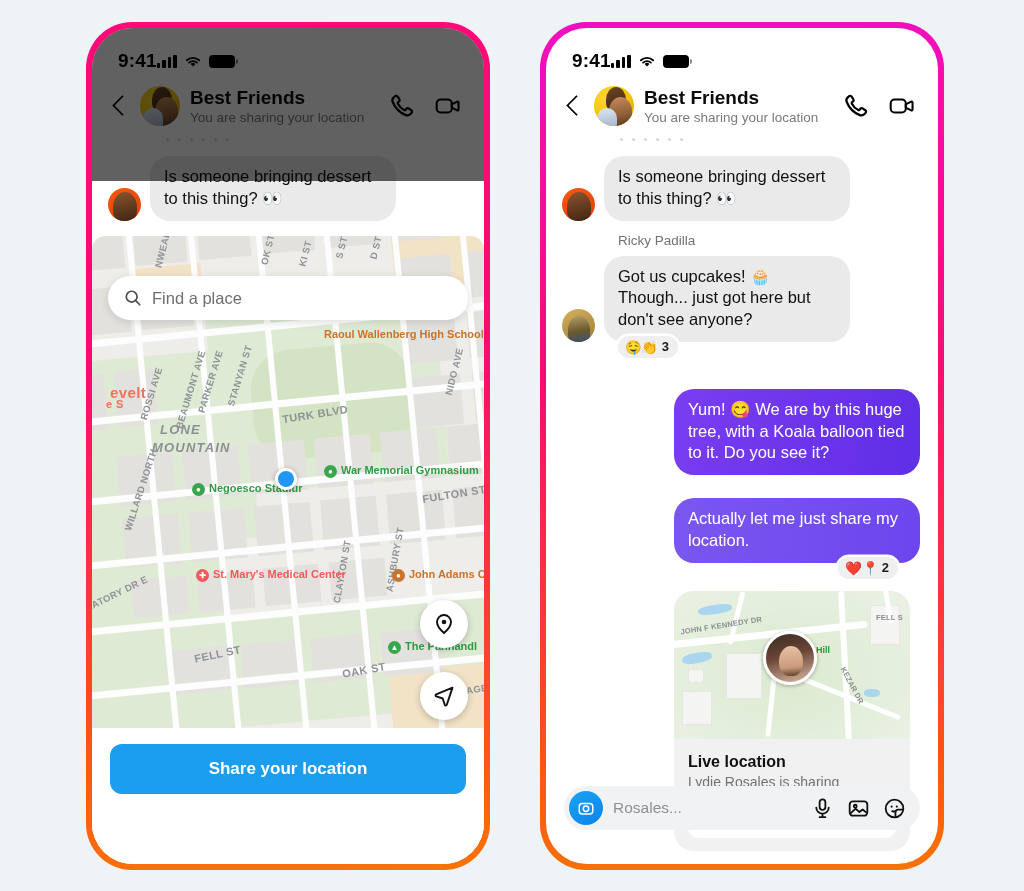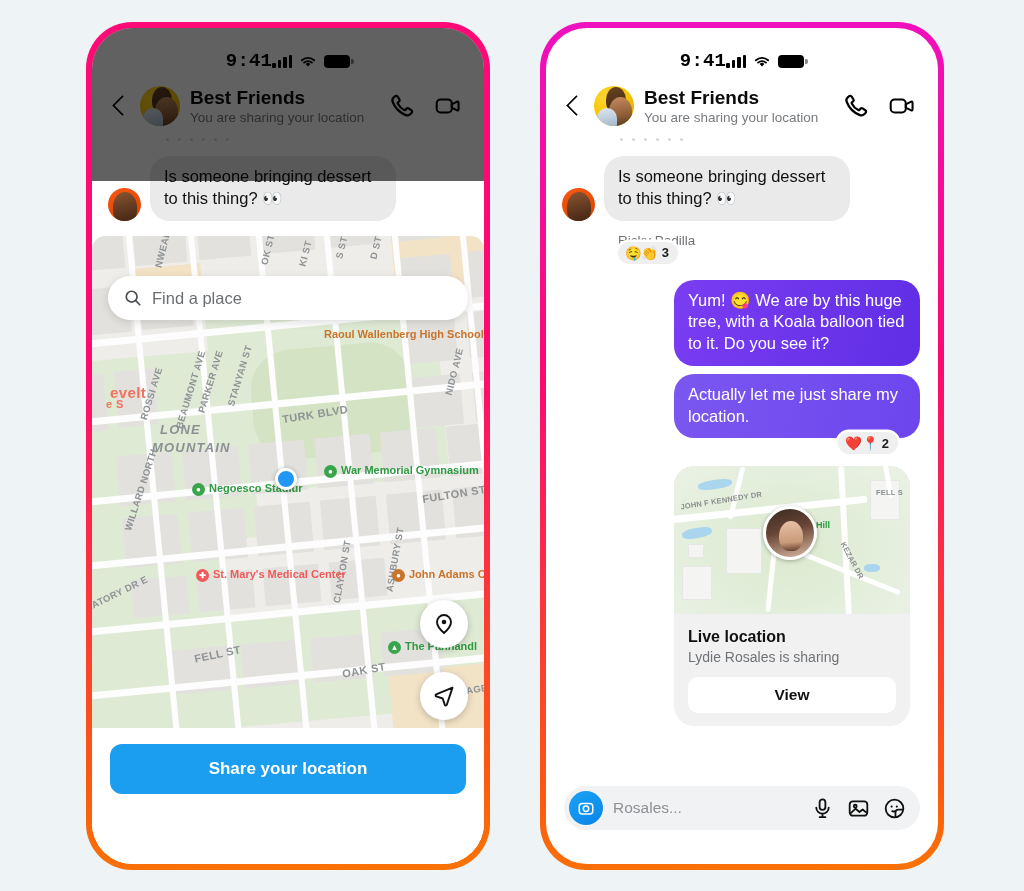--- a/index.html
+++ b/index.html
@@ -25,23 +25,22 @@
     position: relative;
     width: 100%; height: 100%;
     background: #fff;
     border-radius: 41px;
     overflow: hidden;
   }
 
   
   .statusbar {
     height: 52px; display: flex; align-items: center;
-    justify-content: center;
+    justify-content: flex-start;
     padding: 14px 26px 0 26px;
-    font-family: Liberation Mono, monospace;
   }
   .stat-time { font-size: 19px; font-weight: 700; letter-spacing: .2px; color: #000; }
   .stat-icons { display: flex; align-items: center; gap: 7px; }
   .bars { display: flex; align-items: flex-end; gap: 2px; height: 13px; }
   .bars i { display: block; width: 3.5px; background: #000; border-radius: 1px; }
   .bars i:nth-child(1){ height: 5px; }
   .bars i:nth-child(2){ height: 8px; }
   .bars i:nth-child(3){ height: 11px; }
   .bars i:nth-child(4){ height: 13px; }
   .batt {
@@ -99,21 +98,21 @@
       border-radius:50% 50% 36% 36%; background: linear-gradient(165deg,#8a5531 0%, #3f2312 100%); }
   .av-lydie { background: linear-gradient(155deg,#d6b25e 0%, #9b7a33 100%); }
   .av-lydie::after { content:""; position:absolute; left:6px; top:7px; width:22px; height:27px;
       border-radius:50% 50% 30% 30%; background: linear-gradient(170deg,#b5a06b 0%, #6c5a2c 55%, #31507a 100%); }
 
   .bubble {
     border-radius: 20px; padding: 10px 14px 11px;
     font-size: 16.5px; line-height: 1.32; max-width: 246px;
   }
   .bubble.in  { background: #eaeaea; color: #111; }
-  .bubble.out { background: linear-gradient(105deg,#7a3df2 0%, #6b34ea 60%, #5f2ee6 100%); color: #fff; }
+  .bubble.out { background: linear-gradient(105deg,#7a3df2 0%, #6b34ea 60%, #5f2ee6 100%); color: #fff; margin-top: 15px; }
   .bubble.out.soft { background: linear-gradient(100deg,#7b57f0 0%, #6d45ee 100%); }
 
   .sender { font-size: 13.5px; color: #6f7276; padding-left: 56px; margin-top: 12px; }
 
   .reactions { display: flex; padding-left: 56px; margin-top: -6px; }
   .reactions.out { justify-content: flex-end; padding-left: 0; padding-right: 22px; }
   .pill {
     display: inline-flex; align-items: center; gap: 3px;
     background: #efefef; border-radius: 14px; padding: 3px 9px 3px 7px;
     font-size: 13px; font-weight: 700; color: #1b1b1b;
@@ -525,20 +524,24 @@
 
       <div class="messages">
 
         <div class="row">
           <div class="av av-ricky"></div>
           <div class="bubble in">Is someone bringing dessert to this thing? 👀</div>
         </div>
 
         <div class="sender">Ricky Padilla</div>
 
+        <div class="row">
+          <div class="av av-lydie"></div>
+          <div class="bubble in">Got us cupcakes! 🧁 Though... just got here but don't see anyone?</div>
+        </div>
         <div class="reactions">
           <span class="pill">
             <span class="emo">🤤👏</span>
             <span>3</span>
           </span>
         </div>
 
         <div class="row out" style="margin-top:16px;">
           <div class="bubble out">Yum! 😋 We are by this huge tree, with a Koala balloon tied to it. Do you see it?</div>
         </div>

